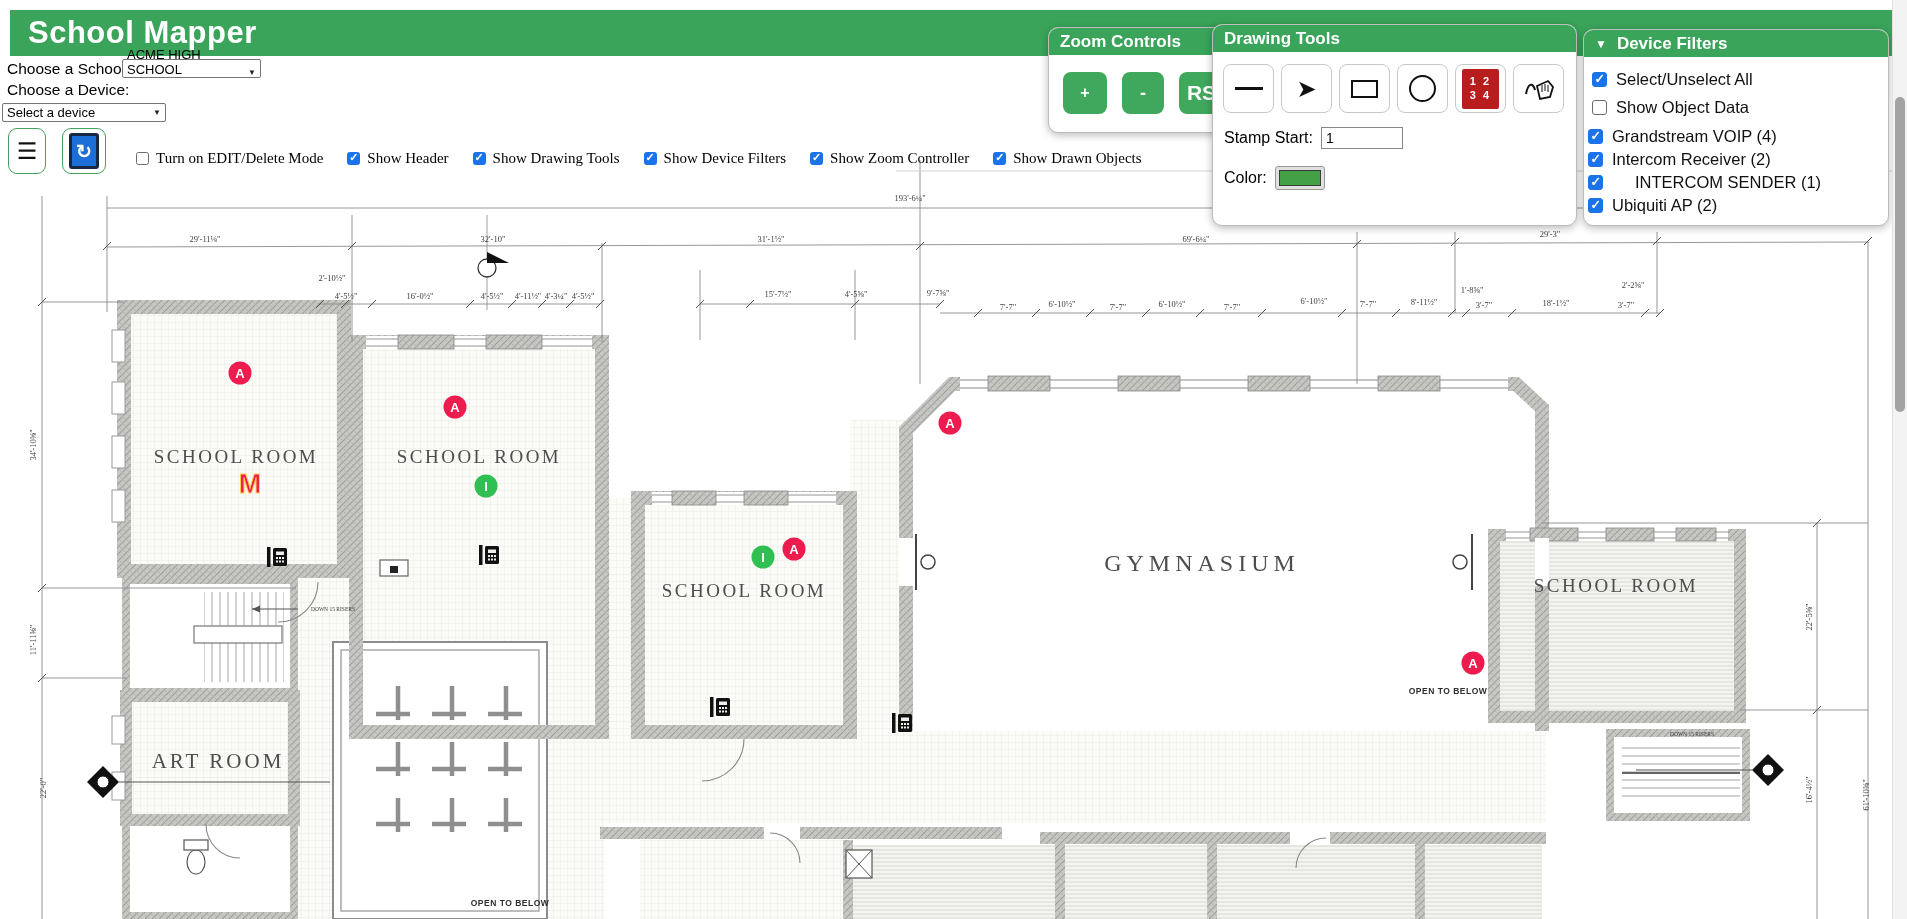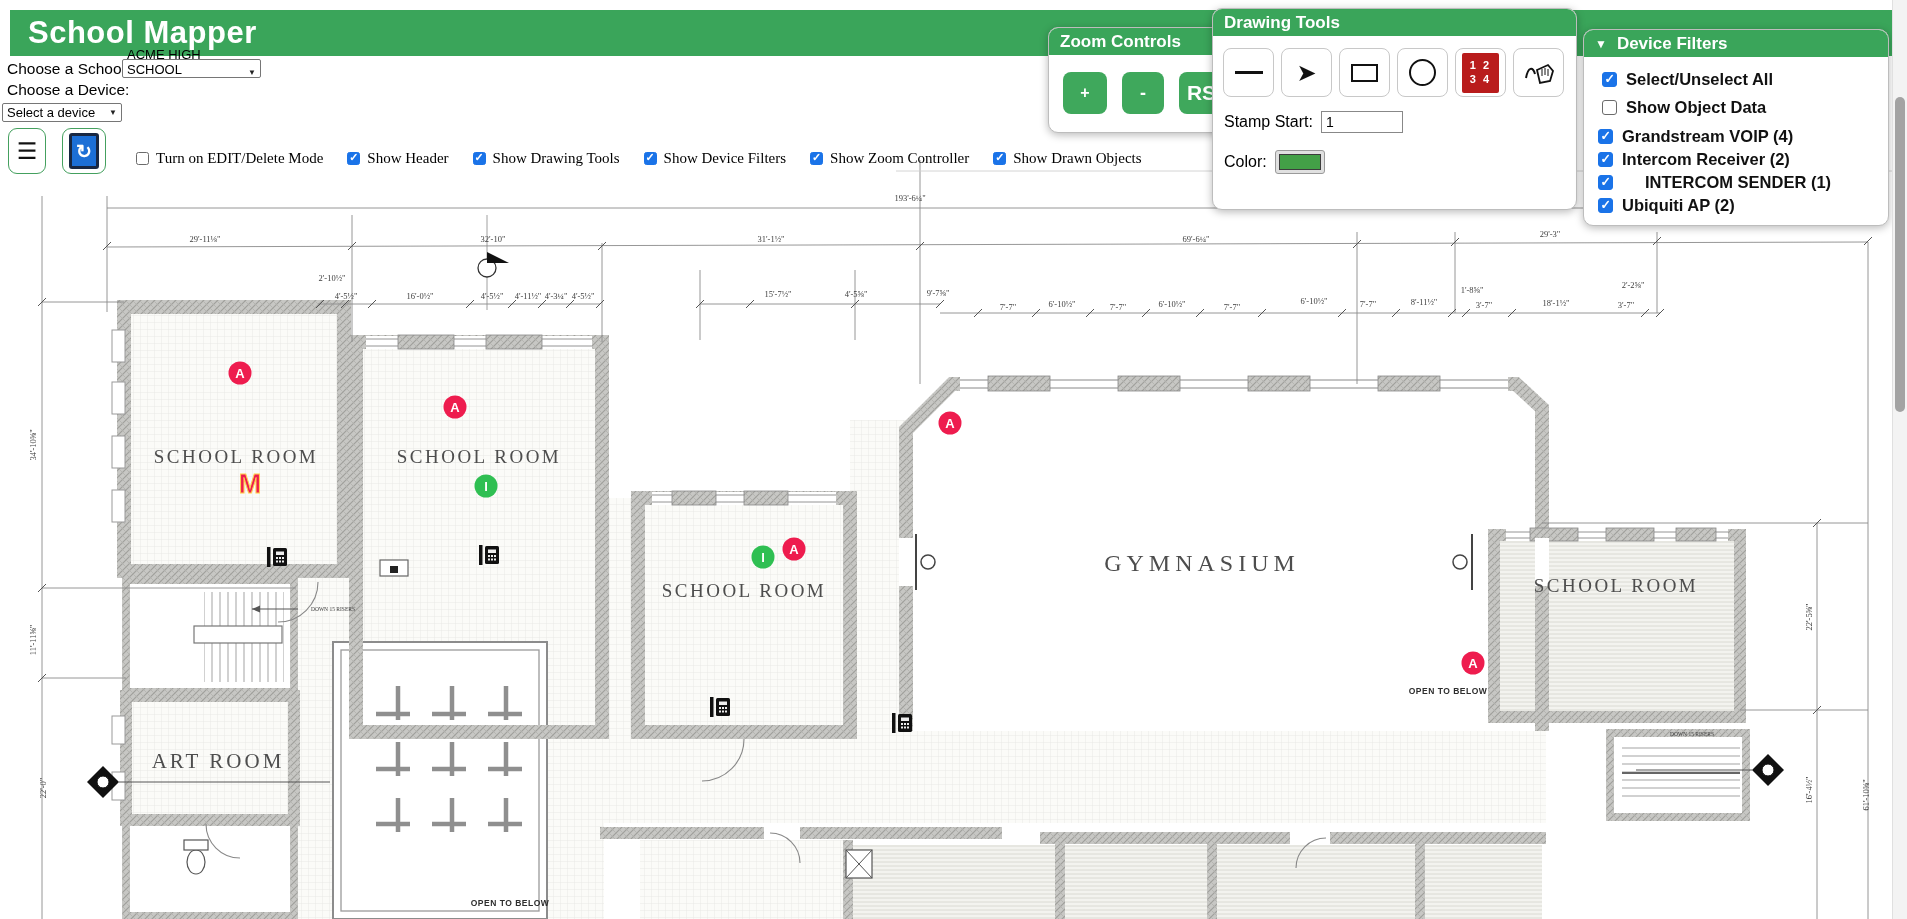--- a/index.html
+++ b/index.html
@@ -395,21 +395,21 @@
     <h1>School Mapper</h1>
   </div>
 
   <div class="ctl-label" style="left:7px;top:60px;">Choose a School:</div>
   <div class="sel" style="left:122px;top:59px;width:139px;align-items:flex-end;">
     <span>ACME HIGH SCHOOL</span>
     <span class="chev">▼</span>
   </div>
 
   <div class="ctl-label" style="left:7px;top:81px;">Choose a Device:</div>
-  <div class="sel" style="left:2px;top:103px;width:120px;">
+  <div class="sel" style="left:2px;top:103px;width:164px;">
     <span>Select a device</span>
     <span class="chev">▼</span>
   </div>
 
   <button class="sqbtn" style="left:8px;top:128px;width:38px;">
     <span class="burger">☰</span>
   </button>
   <button class="sqbtn" style="left:62px;top:128px;width:44px;">
     <span class="refresh-tile">↻</span>
   </button>
@@ -445,21 +445,21 @@
     <div class="phead">
       <span>Zoom Controls</span>
     </div>
     <div style="display:flex;gap:15px;padding:17px 0 0 14px;">
       <button class="gbtn" style="width:44px;height:42px;font-size:16px;">+</button>
       <button class="gbtn" style="width:42px;height:42px;font-size:18px;">-</button>
       <button class="gbtn" style="width:45px;height:42px;font-size:21px;">RS</button>
     </div>
   </div>
 
-  <div class="panel" style="left:1212px;top:8px;width:363px;height:200px;">
+  <div class="panel" style="left:1212px;top:24px;width:363px;height:200px;">
     <div class="phead">
       <span>Drawing Tools</span>
     </div>
     <div style="display:flex;gap:7px;padding:12px 0 0 10px;">
       <button class="toolbtn">
         <span class="tool-line"></span>
       </button>
       <button class="toolbtn">
         <span class="tool-arrow">➤</span>
       </button>
@@ -493,21 +493,21 @@
         <div class="swatch-inner" style="background: rgb(67, 160, 71);"></div>
       </div>
     </div>
   </div>
 
   <div class="panel" style="left:1583px;top:29px;width:304px;height:195px;">
     <div class="phead">
       <span style="font-size:12px;">▼</span>
       <span>Device Filters</span>
     </div>
-    <div style="padding:13px 0 0 14px;display:flex;flex-direction:column;font-weight:bold;">
+    <div style="padding:13px 0 0 4px;display:flex;flex-direction:column;">
       <div class="dfrow" style="padding-left:4px;margin-bottom:9px;">
         <span class="cb cb-lg on"></span>
         <span>Select/Unselect All</span>
       </div>
       <div class="dfrow" style="padding-left:4px;margin-bottom:10px;">
         <span class="cb cb-lg"></span>
         <span>Show Object Data</span>
       </div>
       <div class="dfrow" style="margin-bottom:4px;">
         <span class="cb cb-lg on"></span>

